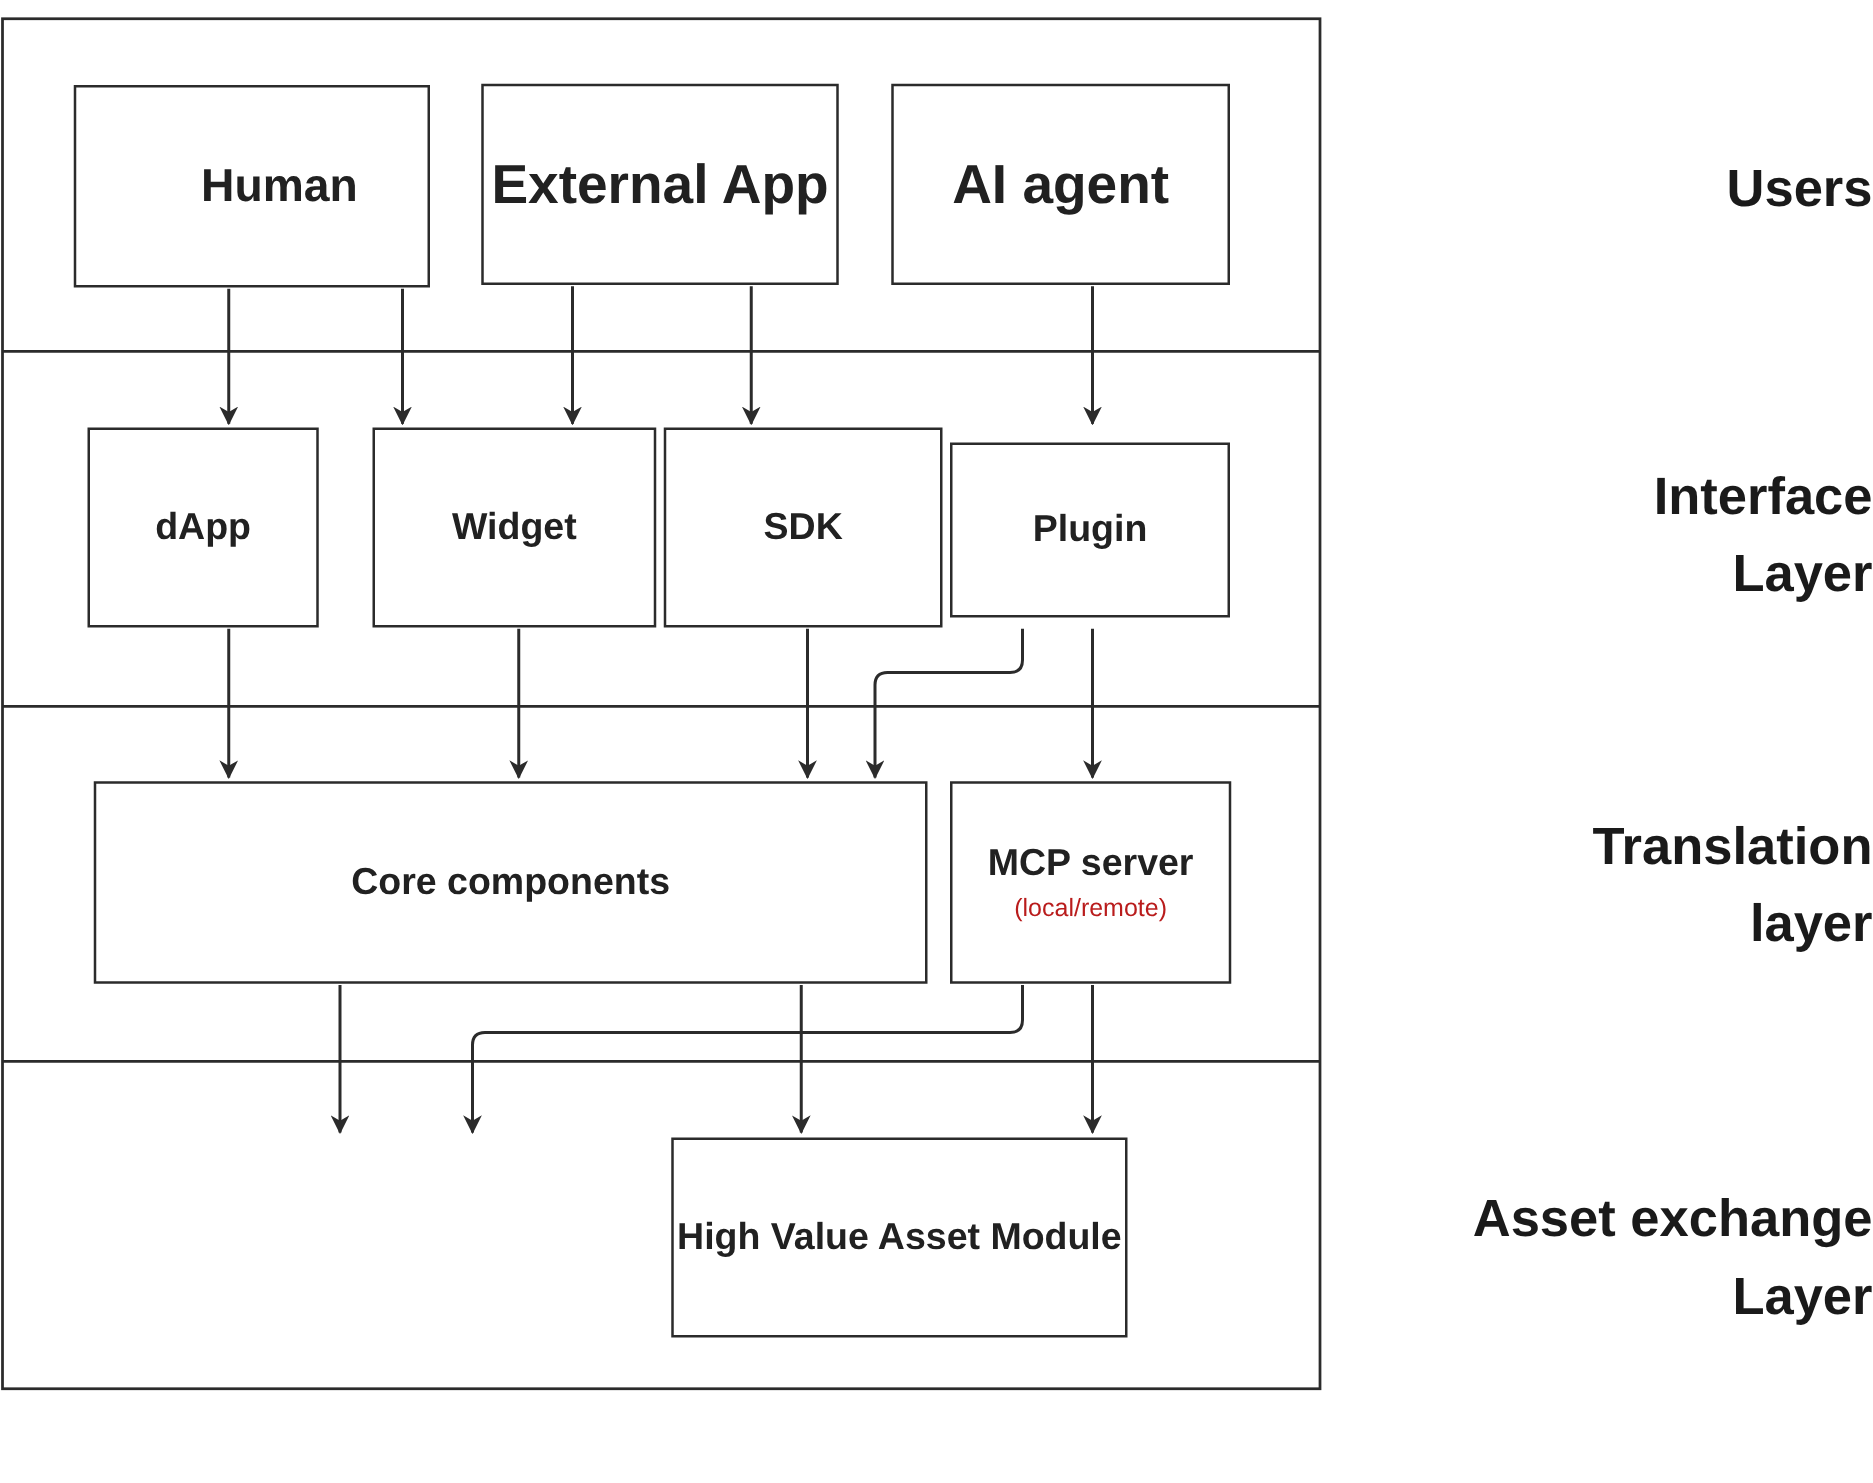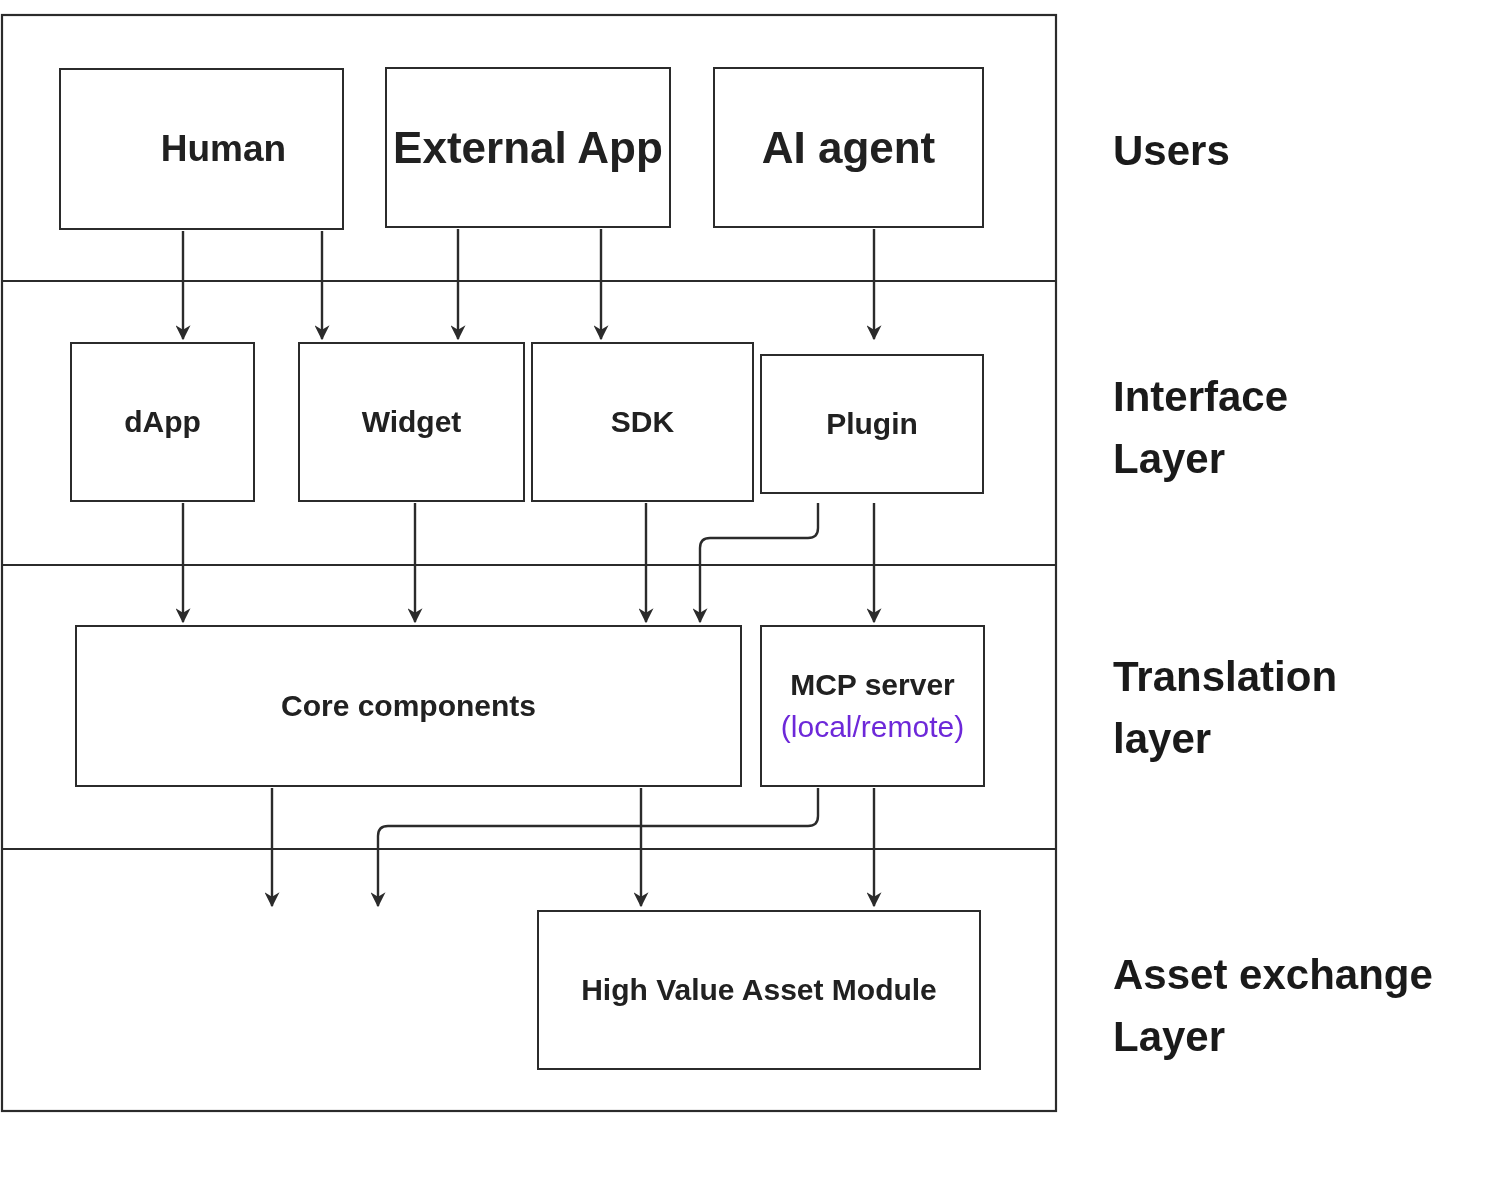--- a/index.html
+++ b/index.html
@@ -21,38 +21,39 @@
     display:flex;flex-direction:column;
     align-items:center;justify-content:center;
     text-align:center;
     color:#212121;
     font-weight:700;
     z-index:2;
   }
   .fs-xl{font-size:37px;}
   .fs-lg{font-size:44px;}
   .fs-md{font-size:30px;}
-  .node .sublabel{font-weight:400;font-size:30px;margin-top:8px;color:#6d28d9;}
+  .node .sublabel{font-weight:400;font-size:20px;margin-top:8px;color:#b91c1c;}
   .layer-label{
     position:absolute;left:1113px;width:385px;
     color:#1a1a1a;font-weight:700;font-size:42px;line-height:62px;
     z-index:2;
+    text-align:right;
   }
   
   .n-human   {left:59px;  top:68px;  width:285px; height:162px;padding-left:44px;}
   .n-external{left:385px; top:67px;  width:286px; height:161px;}
   .n-ai      {left:713px; top:67px;  width:271px; height:161px;}
   .n-dapp    {left:70px;  top:342px; width:185px; height:160px;}
   .n-widget  {left:298px; top:342px; width:227px; height:160px;}
   .n-sdk     {left:531px; top:342px; width:223px; height:160px;}
   .n-plugin  {left:760px; top:342px; width:224px; height:140px;margin-top:12px;}
   .n-core    {left:75px;  top:625px; width:667px; height:162px;}
   .n-mcp     {left:760px; top:625px; width:225px; height:162px;}
   .n-ecom    {left:75px;  top:910px; width:449px; height:160px;}
-  .n-hvam    {left:537px; top:910px; width:444px; height:160px;}
+  .n-hvam    {left:537px; top:910px; width:365px; height:160px;}
   .l-users{top:120px;}
   .l-interface{top:366px;}
   .l-translation{top:646px;}
   .l-asset{top:944px;}
 </style>
 </head>
 <body>
 
 <div class="stage">
 

